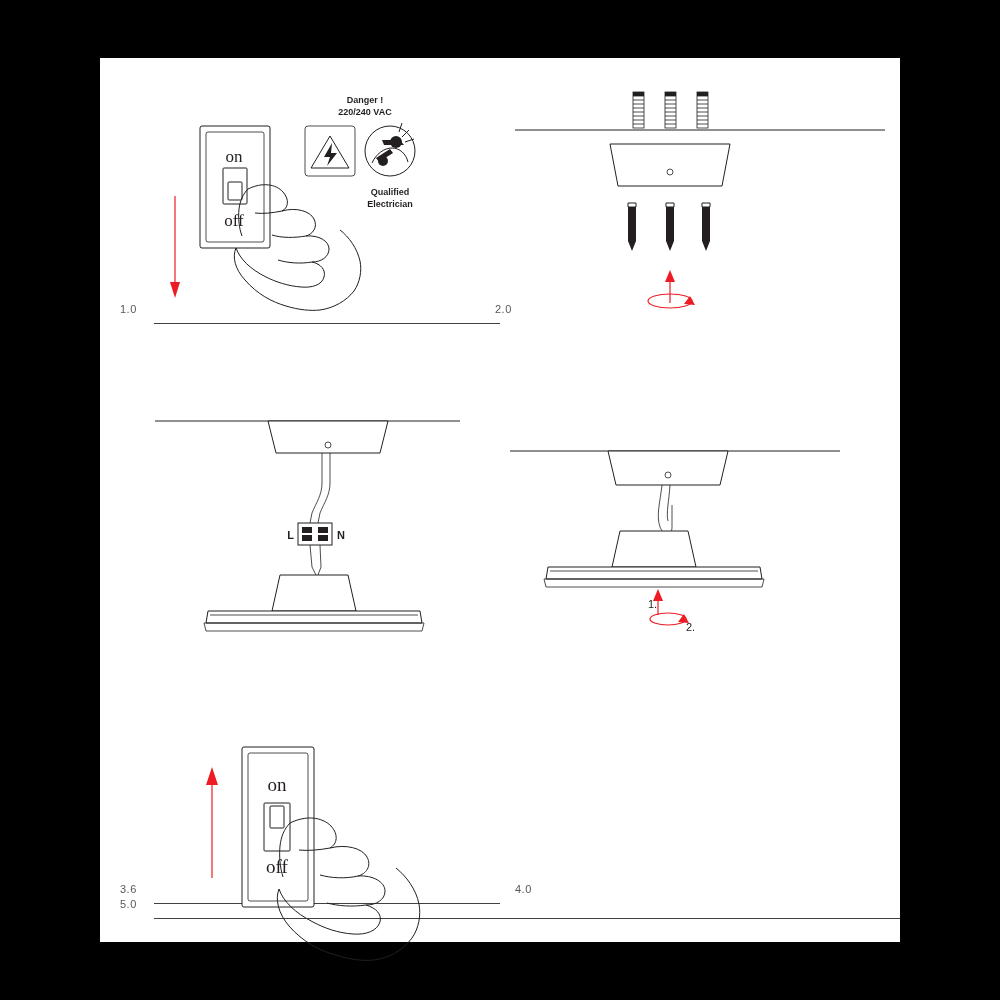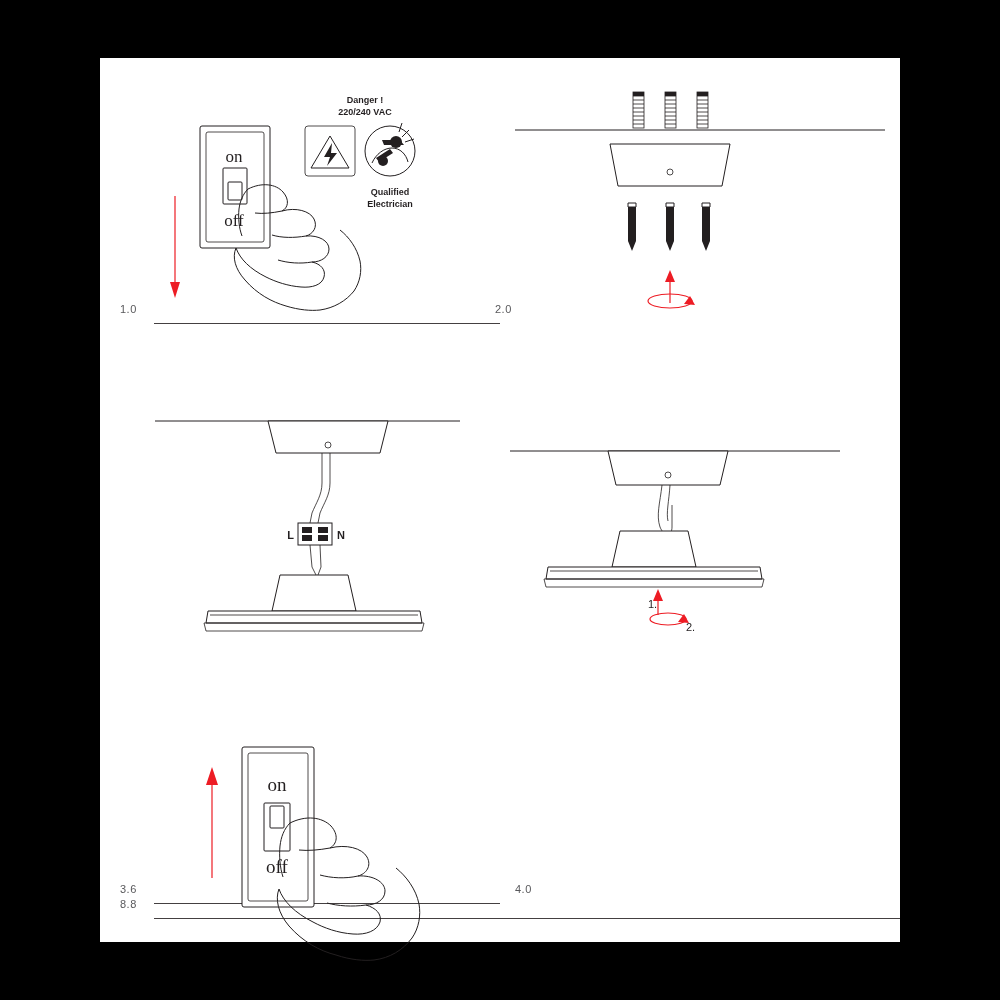--- a/index.html
+++ b/index.html
@@ -287,17 +287,17 @@
           <path class="ln" d="M190 180 C206 172, 222 174, 231 183 C239 192, 237 201, 230 205 C246 201, 262 205, 267 214 C272 223, 266 231, 258 233 C273 232, 285 239, 285 248 C285 257, 276 262, 266 262 C276 265, 282 271, 280 279 C277 288, 266 292, 253 291 C238 290, 224 285, 213 279 C195 270, 183 258, 179 246"></path>
           <path class="ln" d="M179 246 C175 256, 178 270, 189 283 C203 299, 220 308, 236 312 C251 317, 264 318, 274 317 C290 315, 303 307, 312 295"></path>
           <path class="ln" d="M230 205 C219 207, 208 208, 199 207"></path>
           <path class="ln" d="M258 233 C245 236, 231 235, 220 232"></path>
           <path class="ln" d="M266 262 C252 264, 238 263, 227 260"></path>
           <path class="ln" d="M312 295 C319 285, 321 272, 319 261 C316 246, 306 233, 296 225"></path>
           <path class="ln" d="M190 180 C184 186, 181 194, 180 203 C179 213, 180 225, 183 234"></path>
         </g>
       </svg>
     </div>
-    <div class="step-num" style="left:20px;top:255px;">8.8</div>
+    <div class="step-num" style="left:20px;top:255px;">5.0</div>
     <div class="step-rule" style="left:54px;top:275px;width:746px;"></div>
   </div>
 
 </div>
 
 </body></html>

